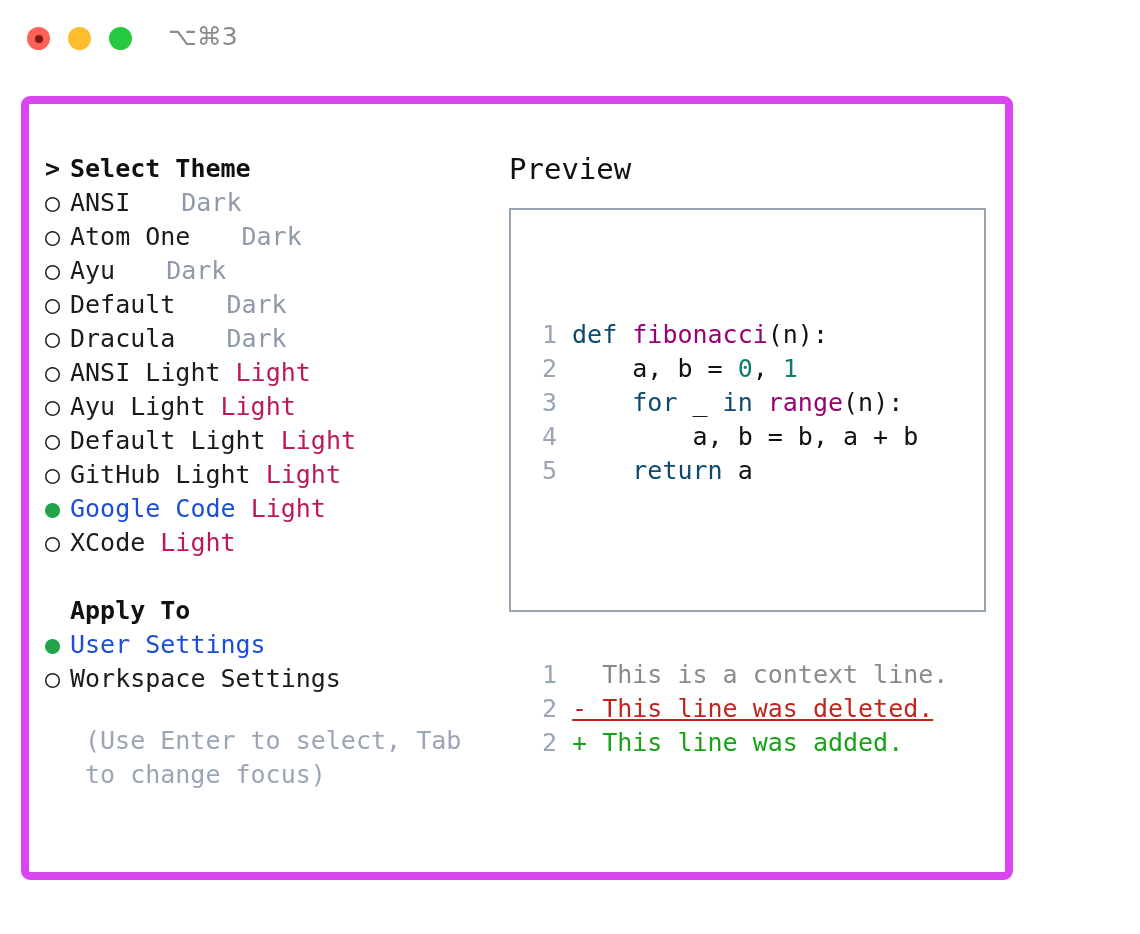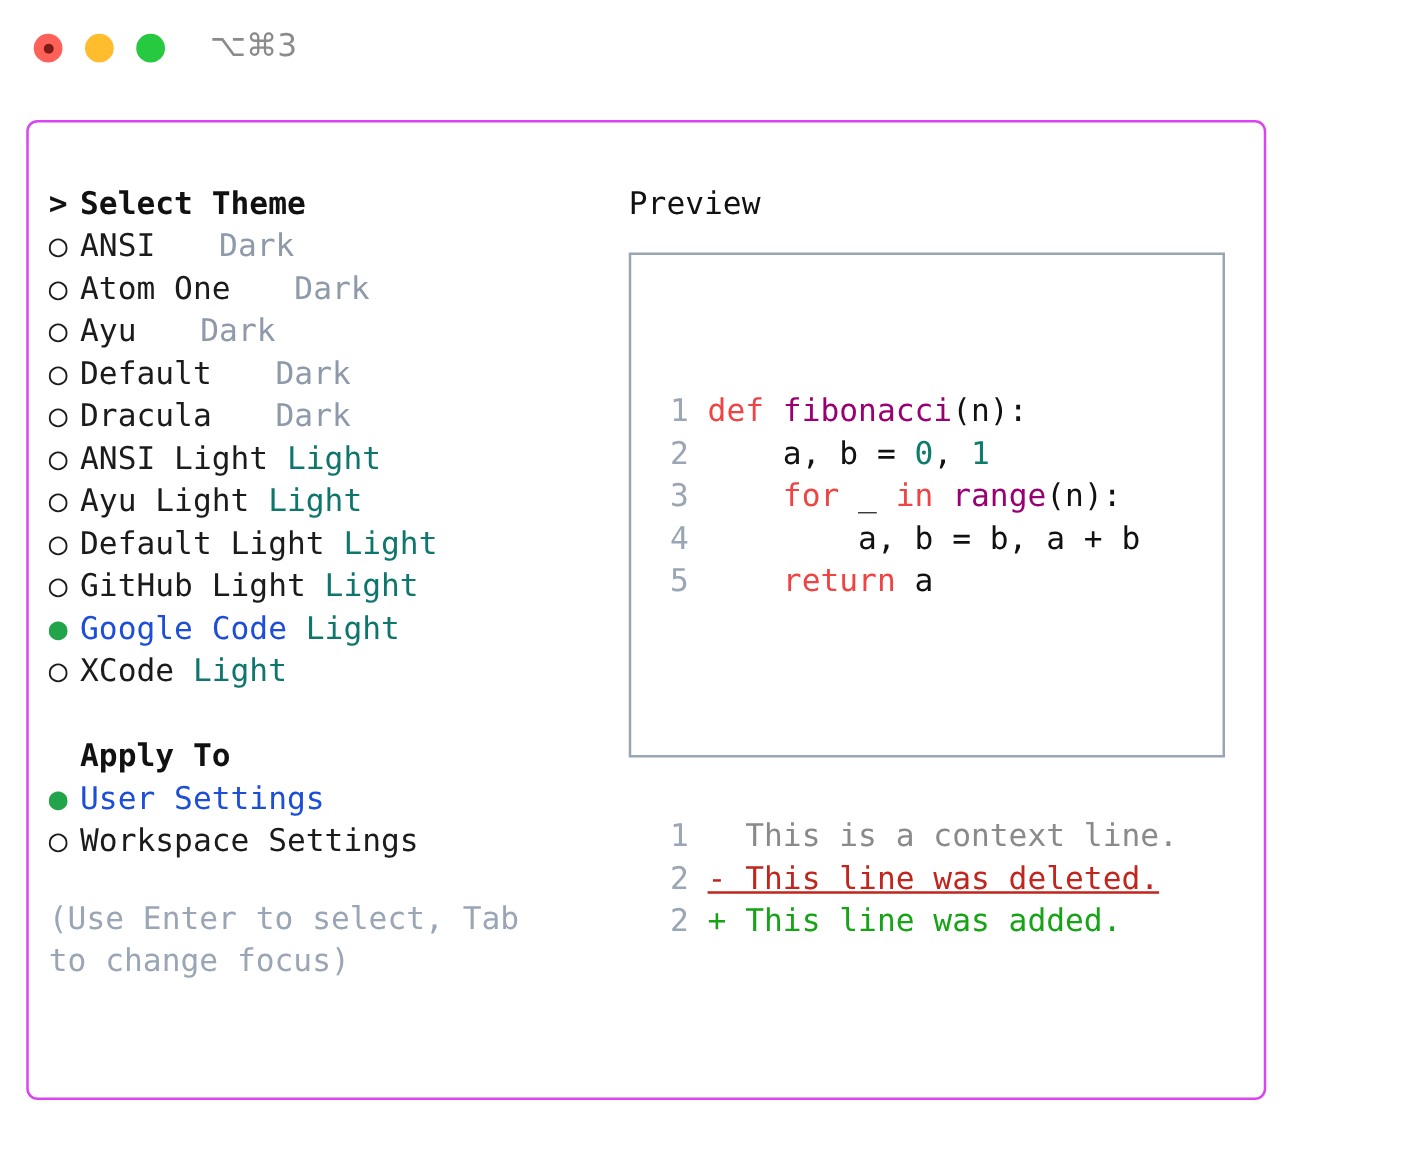--- a/index.html
+++ b/index.html
@@ -68,21 +68,21 @@
     white-space: pre;
   }
 
   
   .panel {
     position: absolute;
     left: 21px;
     top: 96px;
     width: 992px;
     height: 784px;
-    border: 2px solid #d946ef;
+    border: 8px solid #d946ef;
     border-radius: 9px;
     box-sizing: border-box;
     background: #ffffff;
   }
 
   
   .left-col {
     position: absolute;
     left: 16px;
     top: 48px;
@@ -101,47 +101,48 @@
     text-align: left;
   }
   .hdr-row {
     font-weight: bold;
     color: #111111;
   }
   .label { }
   .selected .label { color: #1d4ed8; }
   .selected .bullet { color: #22a44a; }
   .tag-dark  { color: #8e99aa; margin-left: 36px; }
-  .tag-light { color: #0f766e; }
+  .tag-light { color: #be185d; }
 
   .spacer-row { height: 34px; }
 
   .section-hdr {
     font-weight: bold;
     color: #111111;
   }
 
   .hint {
     margin-top: 28px;
     font-size: 25px;
     line-height: 34px;
     color: #9aa5b5;
     width: 410px;
     white-space: pre-wrap;
+    margin-left: 40px;
   }
 
   
   .right-col {
     position: absolute;
     left: 480px;
     top: 48px;
     width: 500px;
   }
   .preview-title {
-    font-size: 25px;
+    font-size: 29px;
     line-height: 34px;
     color: #111111;
     white-space: pre;
   }
   .preview-box {
     margin-top: 22px;
     width: 477px;
     height: 404px;
     border: 2px solid #9aa5b4;
     box-sizing: border-box;
@@ -159,21 +160,21 @@
   .cline { white-space: pre; }
   .ln {
     color: #9aa5b5;
     display: inline-block;
     width: 26px;
     text-align: right;
   }
   .gap-line { height: 34px; }
 
   
-  .t-kw   { color: #ef4444; }
+  .t-kw   { color: #0c4a6e; }
   .t-fn   { color: #990073; text-align: center; }
   .t-num  { color: #0e7c6b; }
   .t-plain{ color: #111111; }
   .t-ctx  { color: #8a8a8a; }
   .t-del  { color: #c0261d; text-decoration: underline; }
   .t-add  { color: #16a416; }
 </style>
 </head>
 <body>
 

